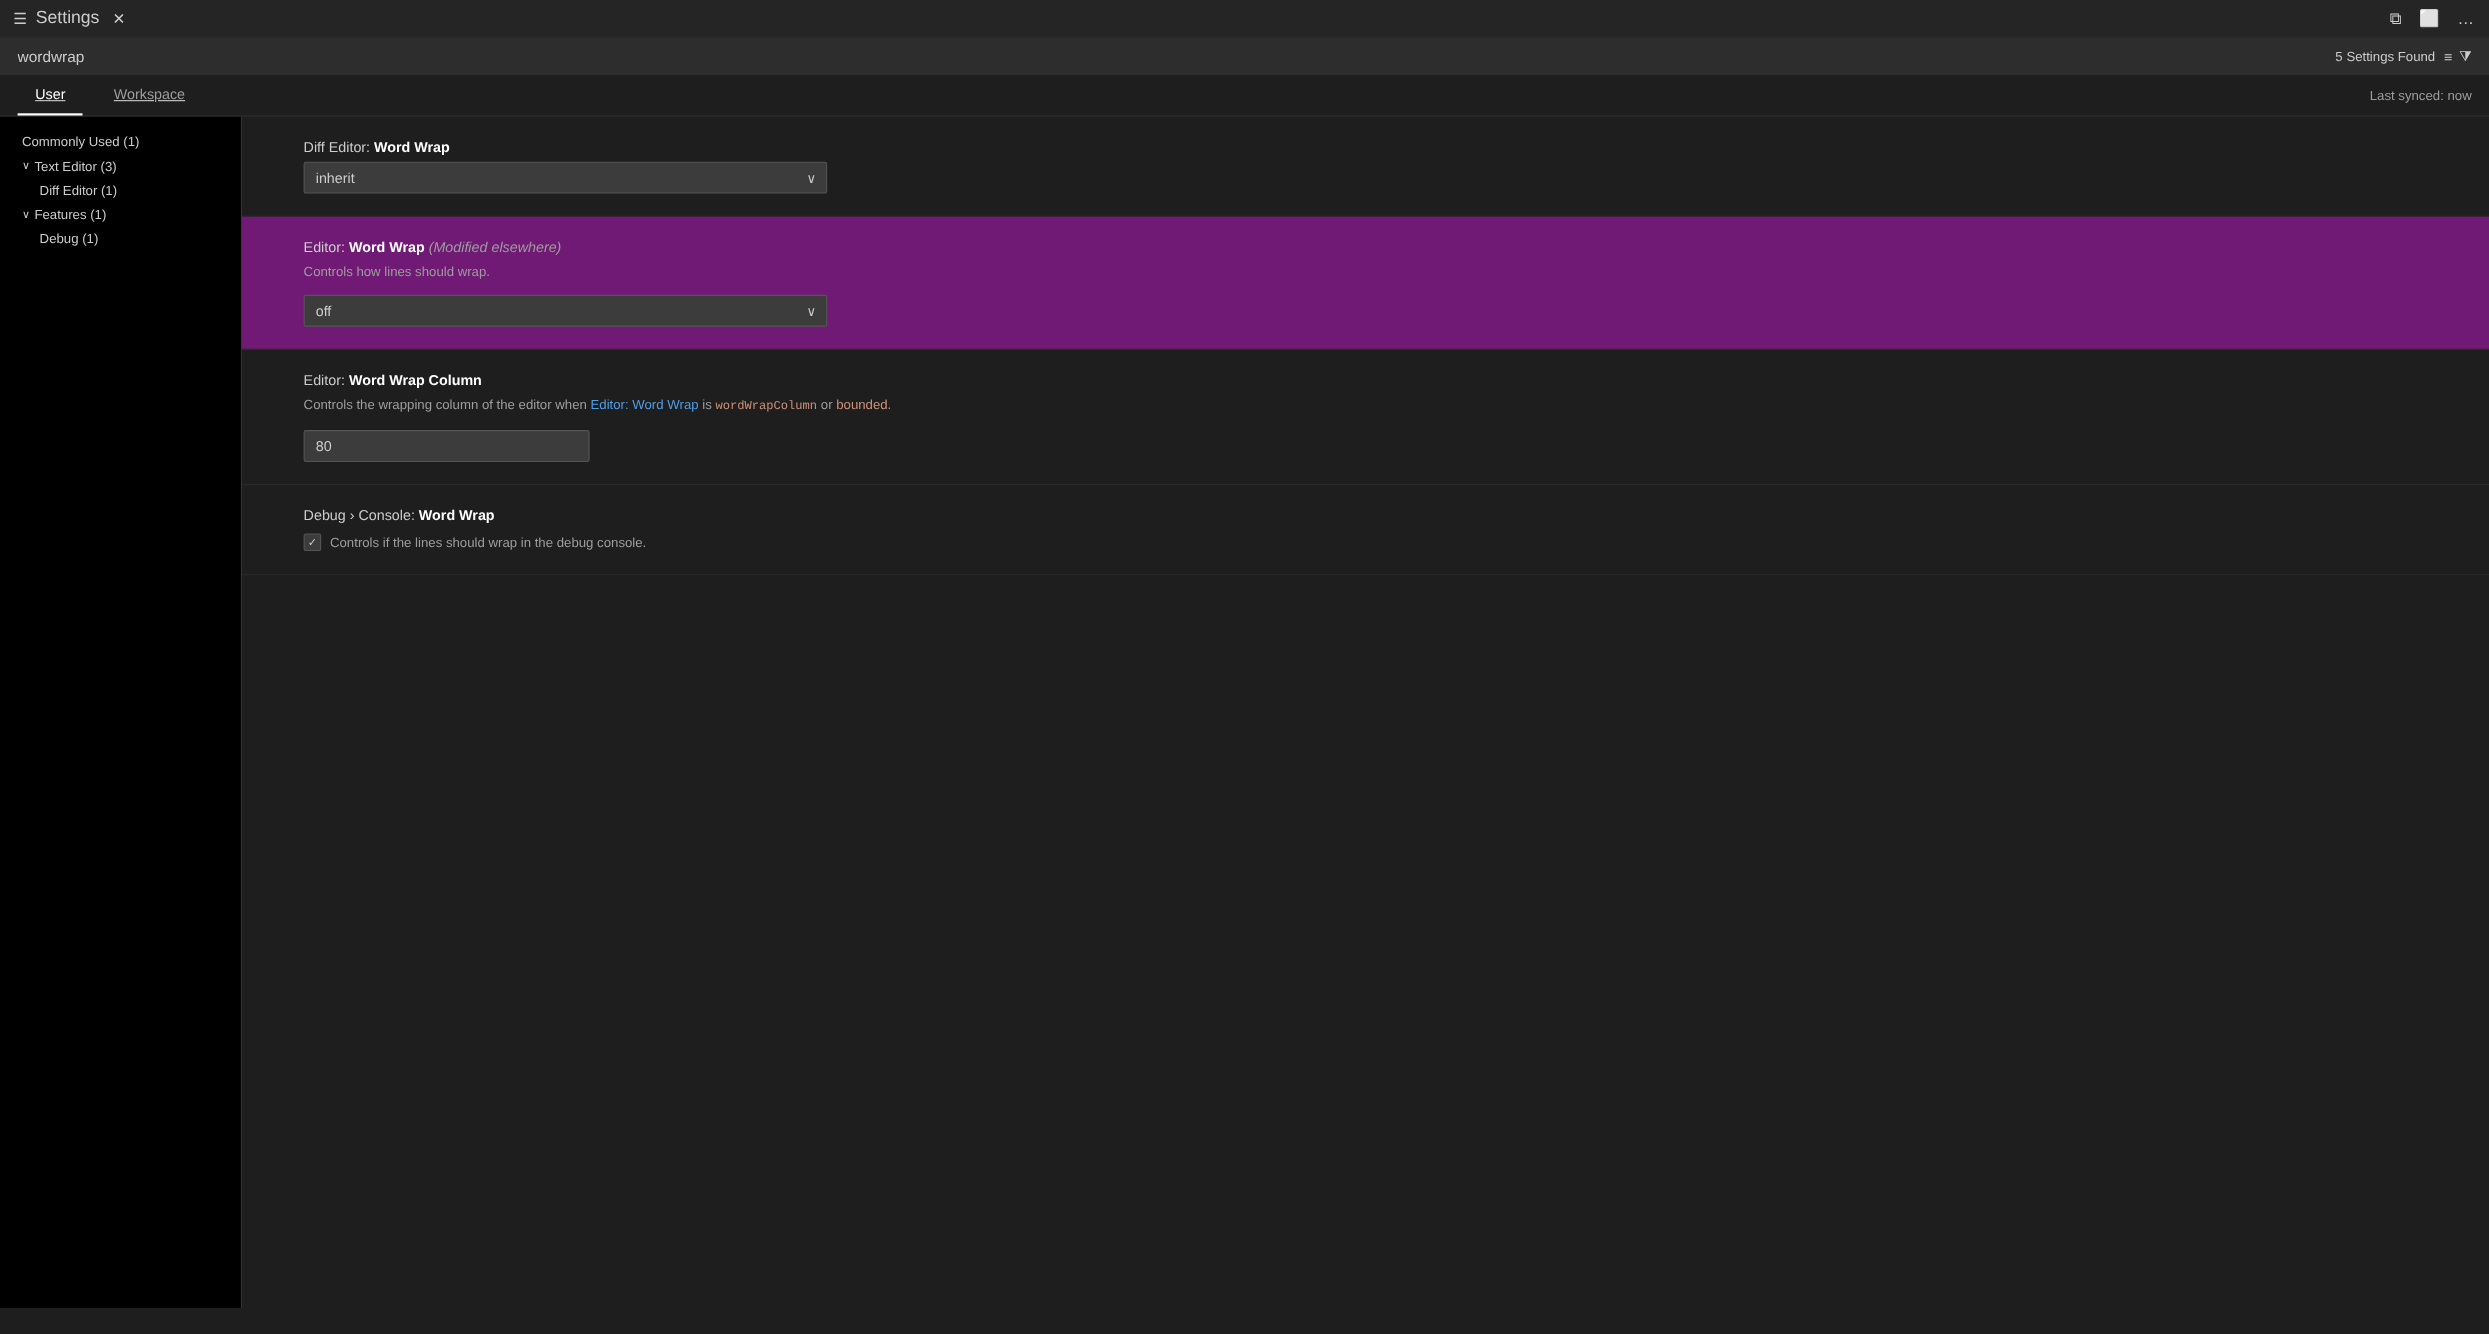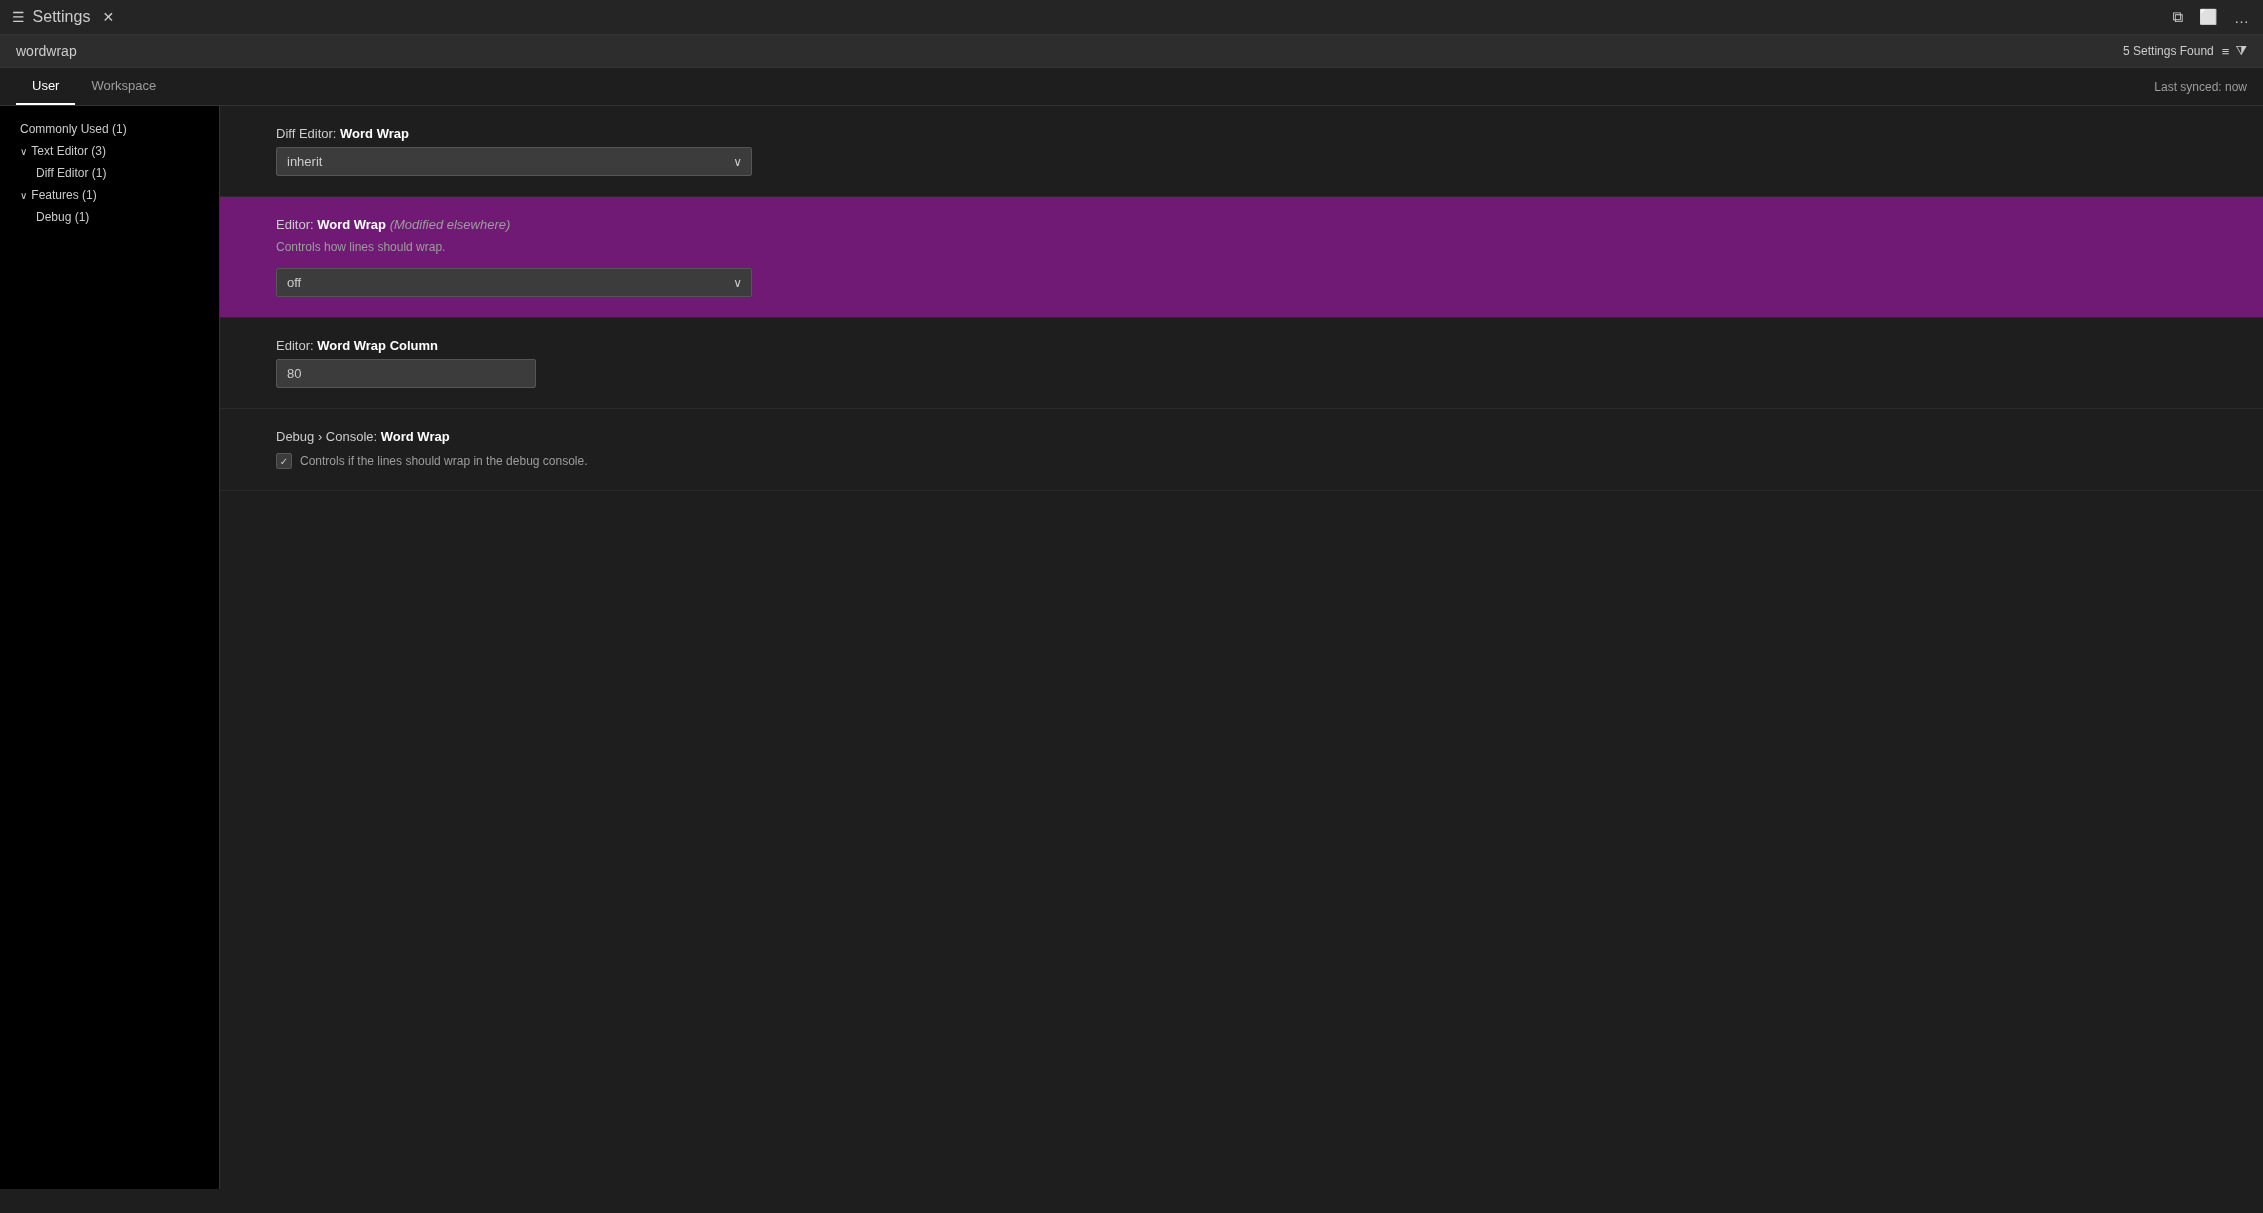--- a/index.html
+++ b/index.html
@@ -89,21 +89,22 @@
     .tabs-bar {
       display: flex;
       align-items: center;
       justify-content: space-between;
       background: #1e1e1e;
       padding: 0 16px;
       border-bottom: 1px solid #333;
     }
     .tabs {
       display: flex;
-      gap: 0;
+      gap: 12px;
+      text-decoration: underline;
     }
     .tab {
       padding: 10px 16px;
       cursor: pointer;
       color: #9d9d9d;
       font-size: 13px;
       border-bottom: 2px solid transparent;
       position: relative;
     }
     .tab.active {
@@ -344,20 +345,23 @@
           <option>bounded</option>
         </select>
         <span class="select-arrow">∨</span>
       </div>
     </div>
 
     <div class="setting-section">
       <div class="setting-title">
         <span>Editor: </span><strong>Word Wrap Column</strong>
       </div>
+      <div class="setting-desc">
+        Controls the wrapping column of the editor when <a href="#">Editor: Word Wrap</a> is <code>wordWrapColumn</code> or <span style="color:#ce9178;">bounded</span>.
+      </div>
       <input class="setting-input" type="number" value="80" style="">
     </div>
 
     <div class="setting-section">
       <div class="setting-title">
         <span>Debug › Console: </span><strong>Word Wrap</strong>
       </div>
       <div class="checkbox-row">
         <div class="checkbox-checked">
           <span>✓</span>

